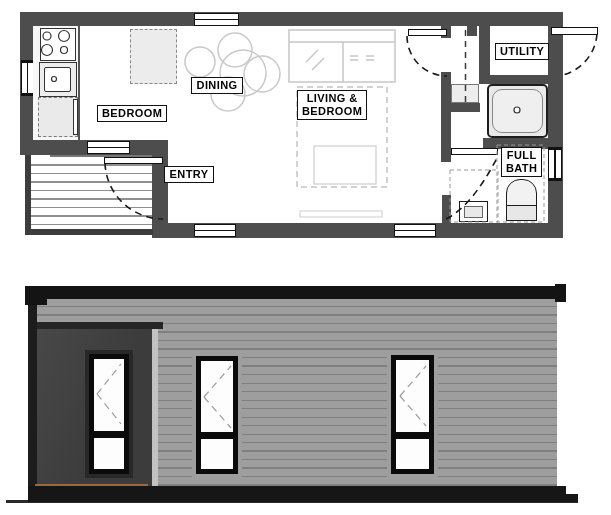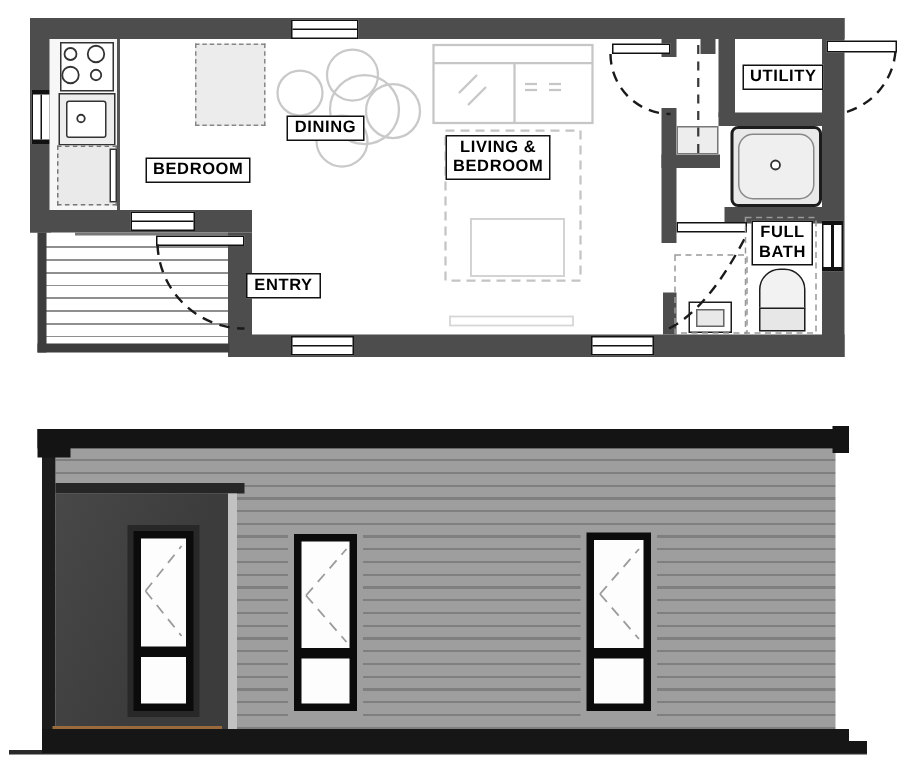--- a/index.html
+++ b/index.html
@@ -92,21 +92,21 @@
 
     <div class="abs leaf" style="left:408px;top:29px;width:39px;height:7px"></div>
     <div class="abs leaf" style="left:551px;top:27px;width:47px;height:8px"></div>
     <div class="abs leaf" style="left:104px;top:157px;width:59px;height:7px"></div>
     <div class="abs leaf" style="left:451px;top:148px;width:47px;height:7px"></div>
 
     <div class="room-label" style="left:97px;top:105px;min-width:56px">BEDROOM</div>
     <div class="room-label" style="left:191px;top:77px;min-width:42px">DINING</div>
     <div class="room-label" style="left:297px;top:90px;min-width:60px">LIVING &amp;
 BEDROOM</div>
-    <div class="room-label" style="left:164px;top:182px;min-width:40px">ENTRY</div>
+    <div class="room-label" style="left:164px;top:166px;min-width:40px">ENTRY</div>
     <div class="room-label" style="left:495px;top:43px;min-width:44px">UTILITY</div>
     <div class="room-label" style="left:501px;top:147px;min-width:30px">FULL
 BATH</div>
   </div>
 
   <div>
     <div class="abs siding" style="left:37px;top:299px;width:520px;height:189px"></div>
     <div class="abs" style="left:28px;top:299px;width:9px;height:189px;background:#1c1c1c"></div>
     <div class="abs" style="left:37px;top:322px;width:126px;height:7px;background:#262626"></div>
     <div class="abs panel" style="left:37px;top:329px;width:115px;height:159px"></div>

